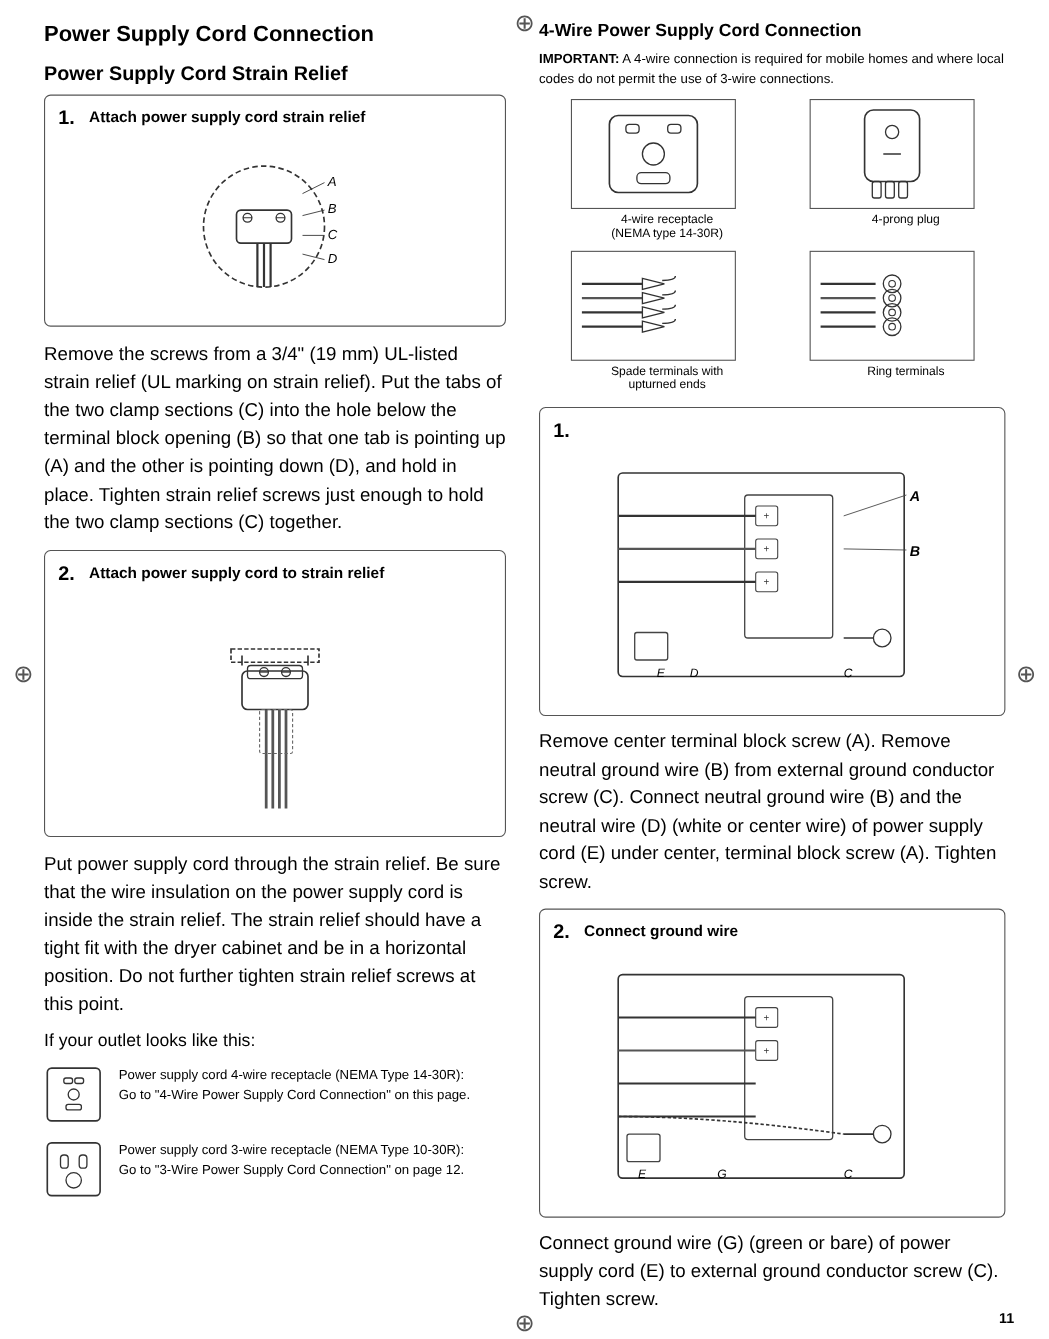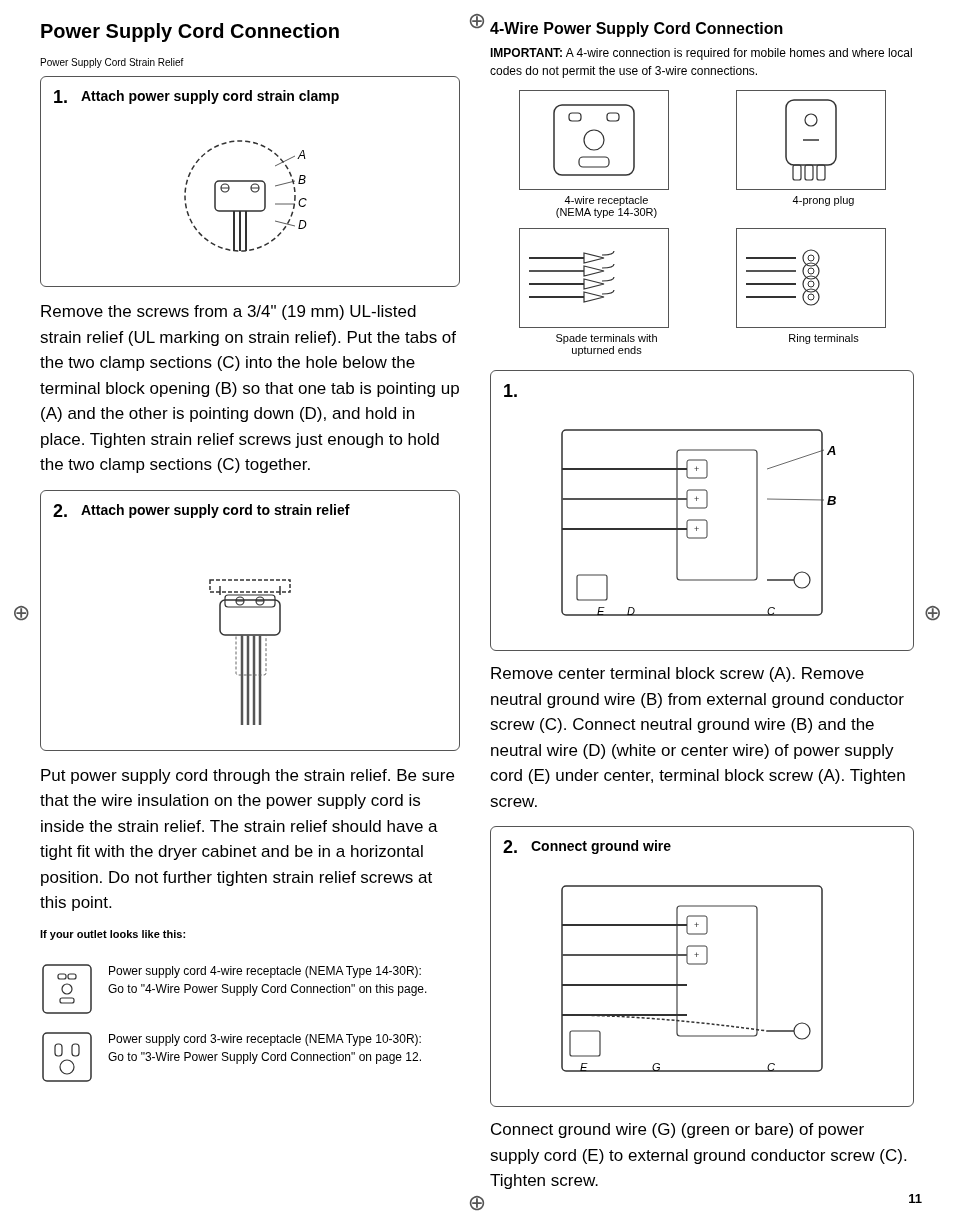--- a/index.html
+++ b/index.html
@@ -25,22 +25,22 @@
     .right-col {
       flex: 1;
     }
     h1.section-title {
       font-size: 20px;
       font-weight: bold;
       border-bottom: none;
       margin-bottom: 14px;
     }
     h2.sub-title {
-      font-size: 10px;
-      font-weight: normal;
+      font-size: 18px;
+      font-weight: bold;
       margin-bottom: 8px;
     }
     h2.right-title {
       font-size: 16px;
       font-weight: bold;
       margin-bottom: 6px;
     }
     .step-box {
       border: 1px solid #555;
       border-radius: 6px;
@@ -72,23 +72,23 @@
     }
     .step-image-2 {
       min-height: 200px;
     }
     .desc-text {
       font-size: 17px;
       line-height: 1.5;
       margin-bottom: 12px;
     }
     .bold-label {
-      font-weight: bold;
-      font-size: 11px;
-      margin-bottom: 22px;
+      font-weight: normal;
+      font-size: 16px;
+      margin-bottom: 12px;
     }
     .outlet-row {
       display: flex;
       align-items: flex-start;
       gap: 14px;
       margin-bottom: 14px;
     }
     .outlet-icon {
       width: 54px;
       height: 54px;
@@ -172,21 +172,21 @@
 
 <div class="page-layout">
 
   <div class="left-col">
     <h1 class="section-title">Power Supply Cord Connection</h1>
     <h2 class="sub-title">Power Supply Cord Strain Relief</h2>
 
     <div class="step-box">
       <div class="step-header">
         <span class="step-number">1.</span>
-        <span class="step-label">Attach power supply cord strain clamp</span>
+        <span class="step-label">Attach power supply cord strain relief</span>
       </div>
       <div class="step-image">
 
         <svg width="240" height="140" viewBox="0 0 240 140">
 
           <circle cx="110" cy="70" r="55" fill="none" stroke="#333" stroke-width="1.5" stroke-dasharray="5,3"></circle>
 
           <ellipse cx="110" cy="70" r="30" fill="none" stroke="#333" stroke-width="1.5"></ellipse>
 
           <rect x="85" y="55" width="50" height="30" rx="4" fill="none" stroke="#333" stroke-width="1.5"></rect>

